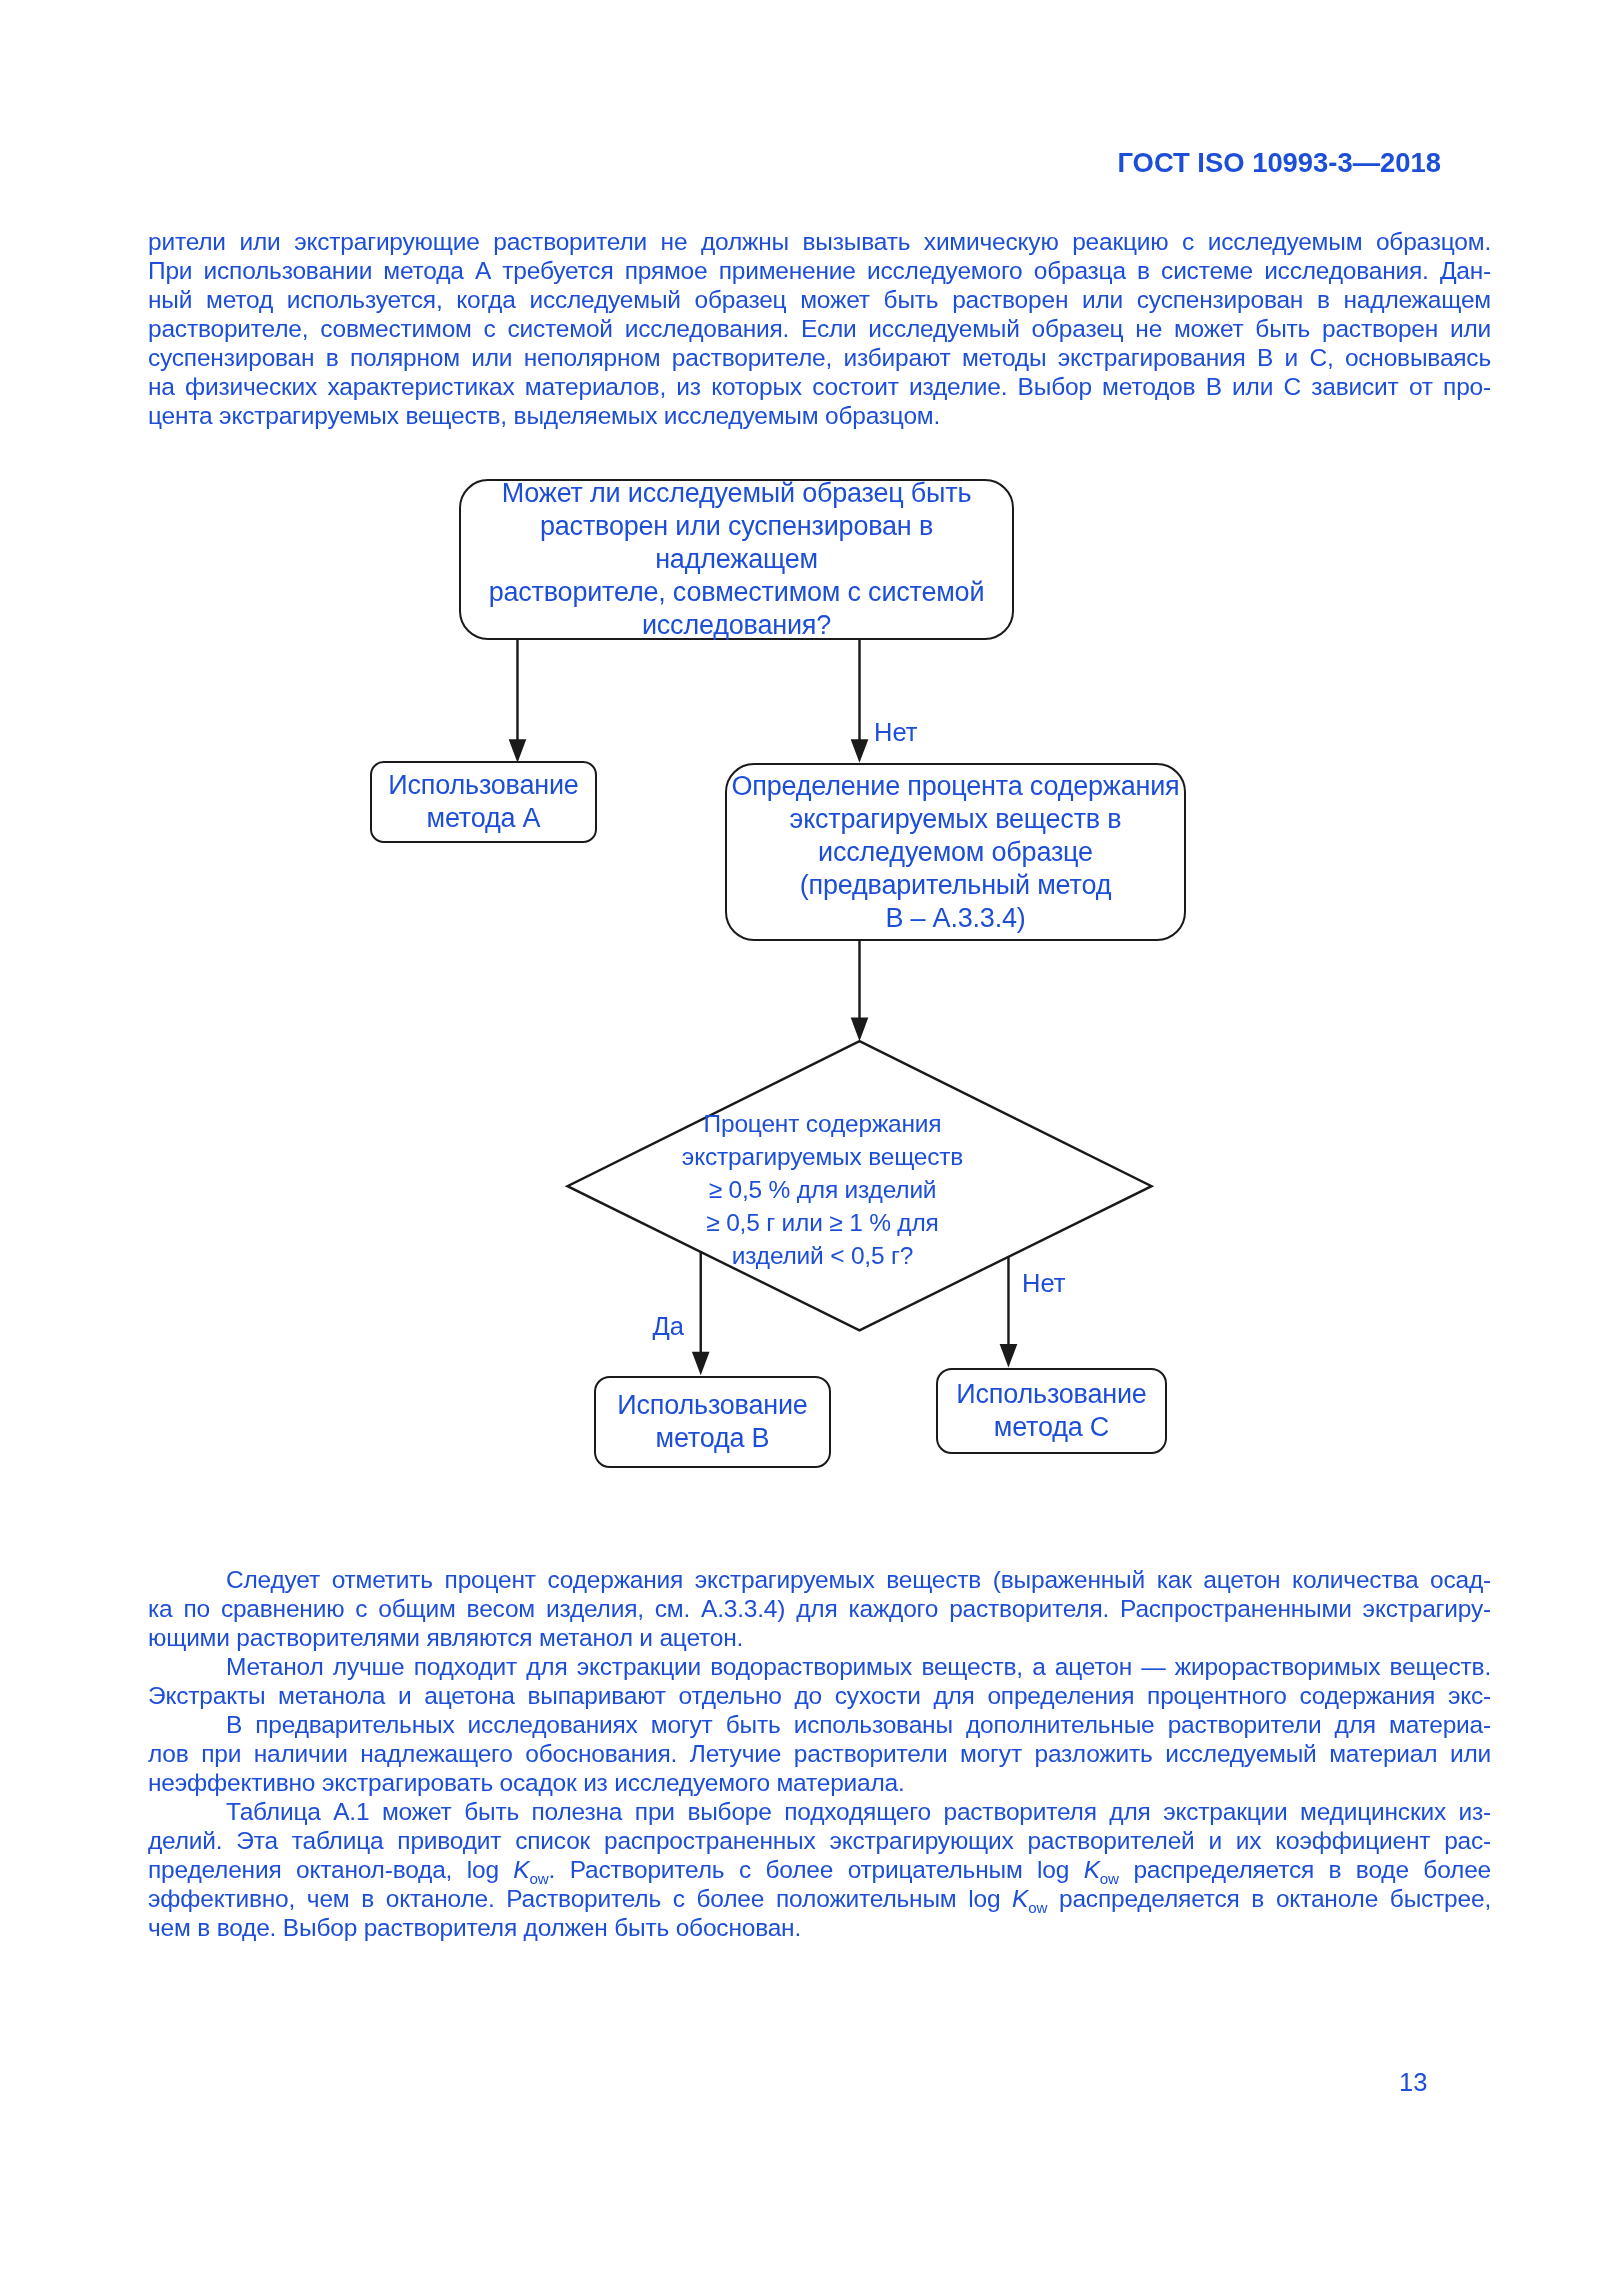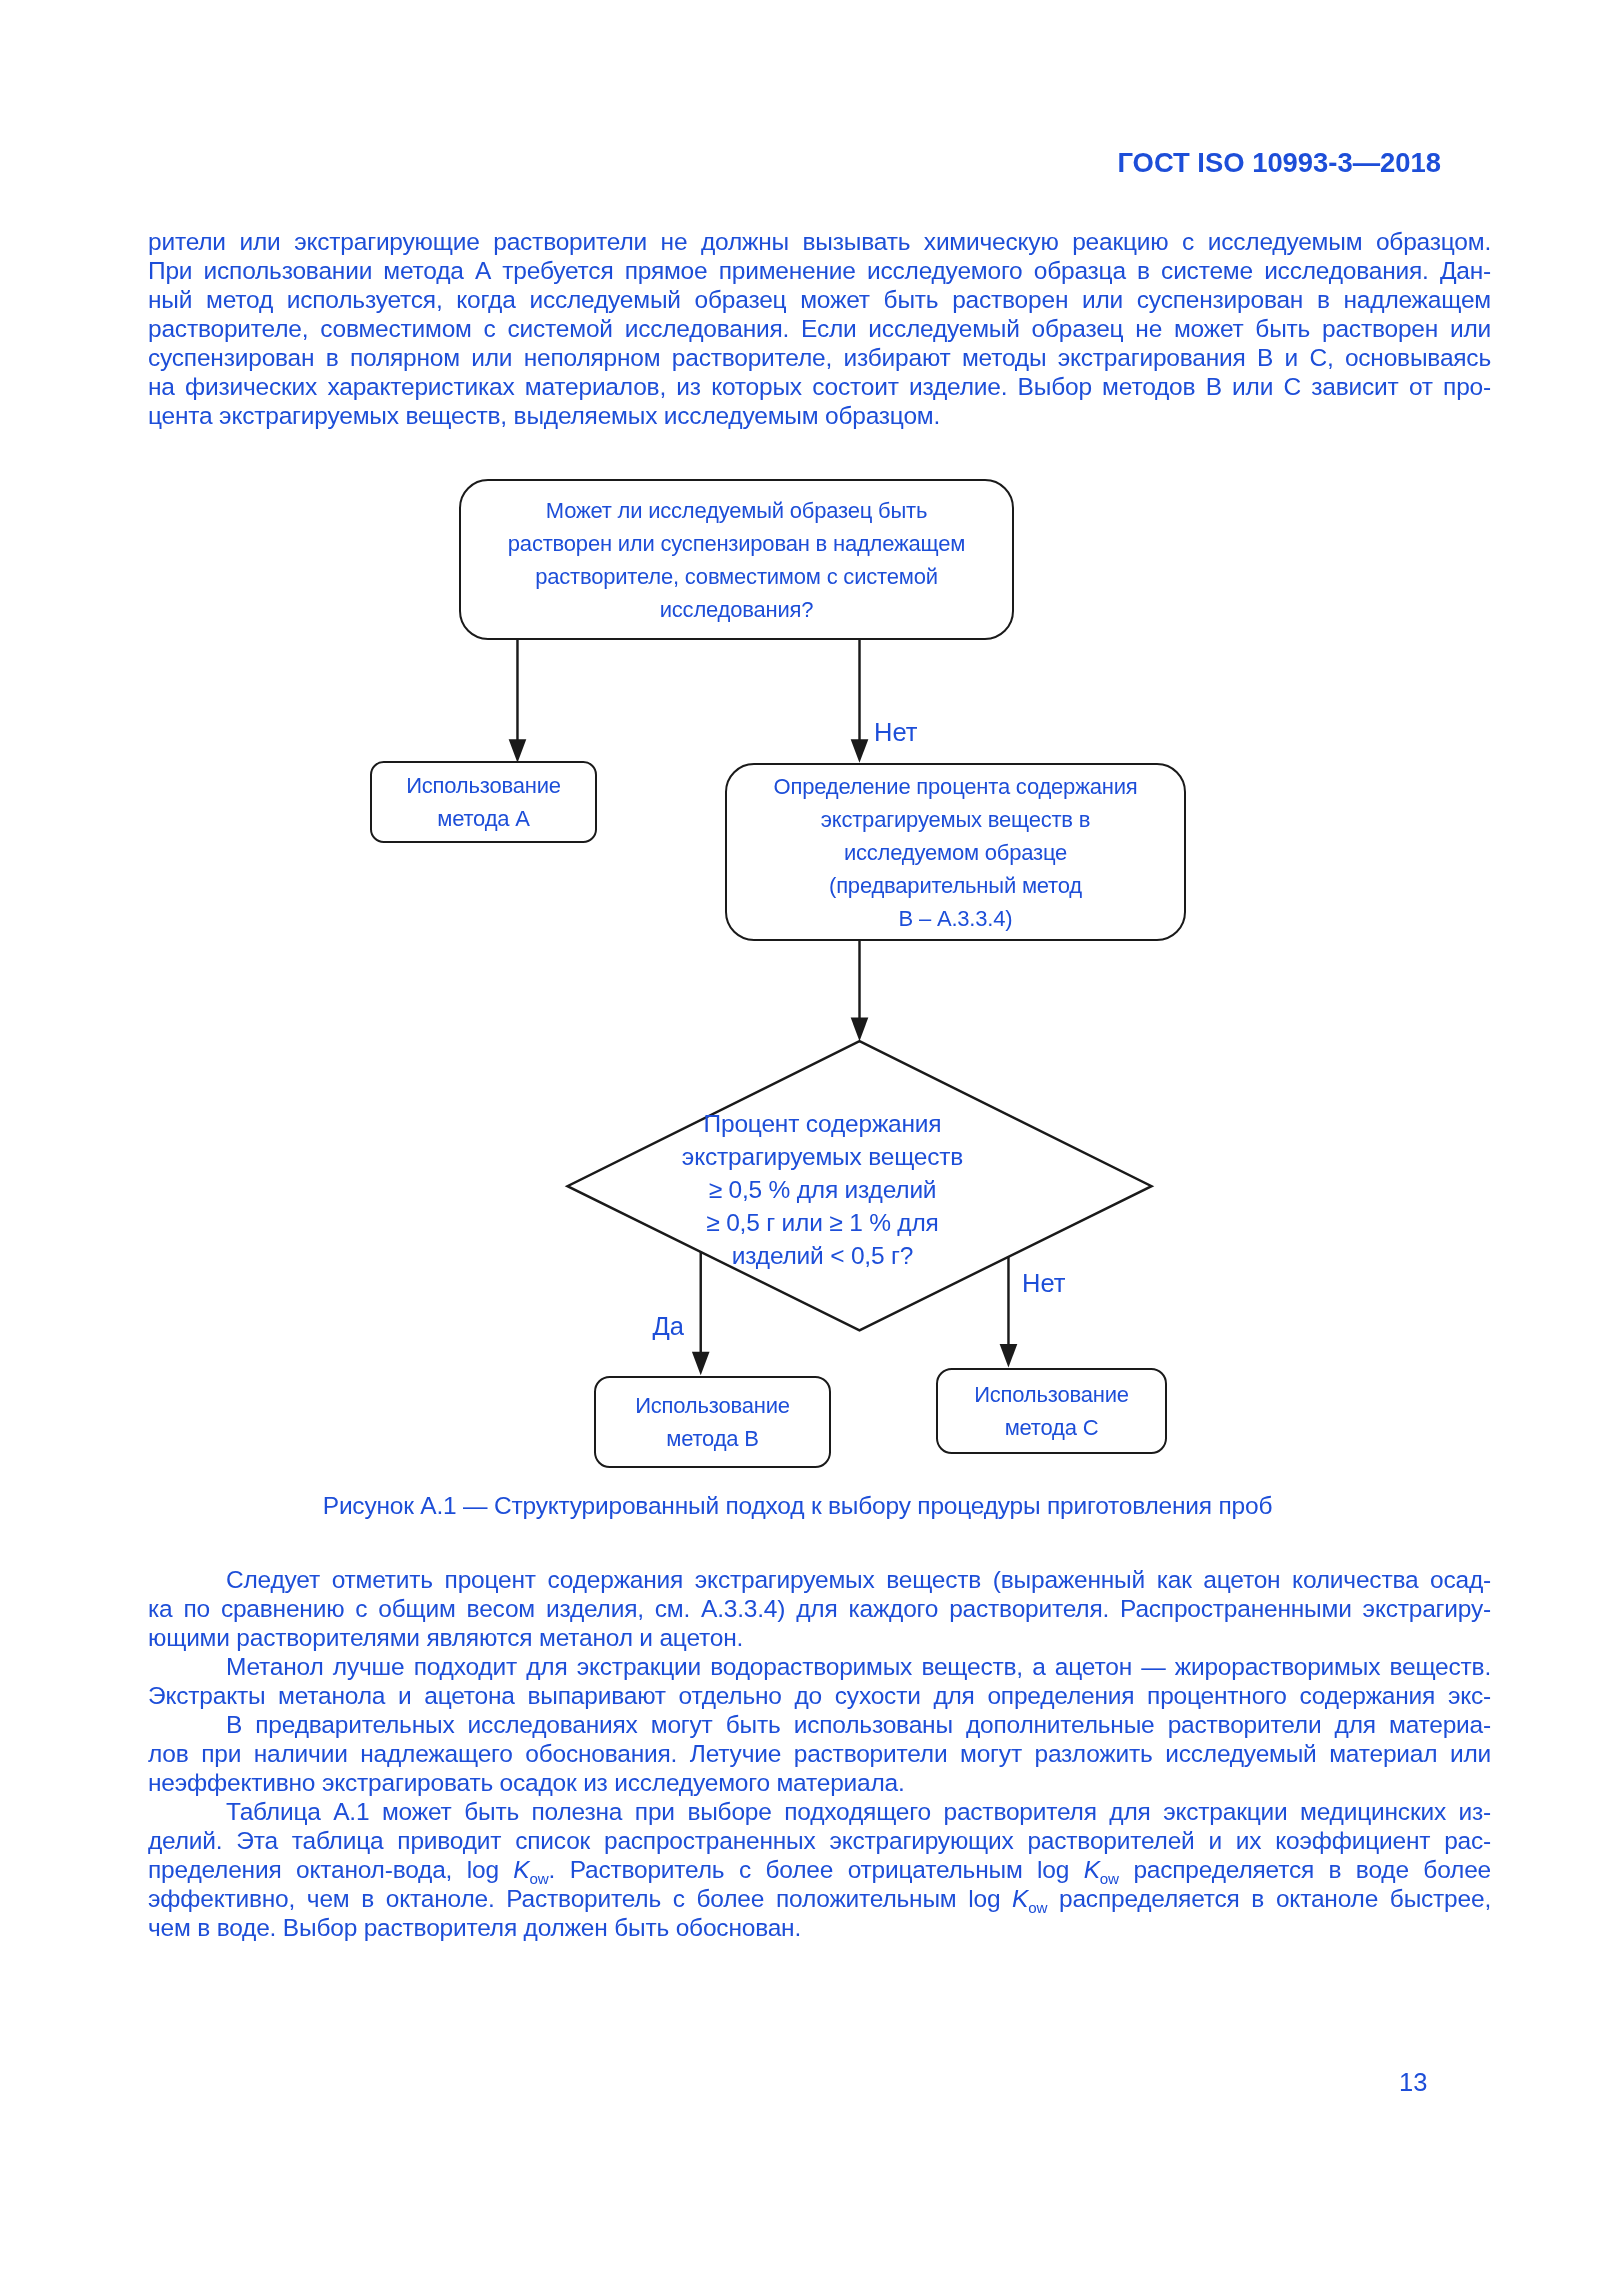--- a/index.html
+++ b/index.html
@@ -28,21 +28,21 @@
   .ind{text-indent:78px;}
   .ki{font-style:italic;}
   sub{font-size:0.62em;line-height:0;}
   
   .fc-box{
     position:absolute;
     border:2.5px solid #1a1a1a;
     background:#ffffff;
     display:flex;align-items:center;justify-content:center;
     text-align:center;white-space:pre-line;
-    font-size:22px;line-height:33px;letter-spacing:-0.2px;
+    font-size:27px;line-height:33px;letter-spacing:-0.2px;
   }
   .fc-text{
     position:absolute;
     display:flex;align-items:center;justify-content:center;
     text-align:center;white-space:pre-line;
     font-size:24.5px;line-height:33px;letter-spacing:-0.2px;
   }
   .fc-label{
     position:absolute;
     font-size:25.5px;line-height:29px;
@@ -115,21 +115,20 @@
 
   <div class="fc-label lbl-right" style="left:606px;top:1272px;width:78px;">Да</div>
   <div class="fc-label" style="left:1022px;top:1269px;">Нет</div>
 
   <div class="fc-box" style="left:594px;top:1376px;width:233px;height:88px;border-radius:15.7px;">Использование
 метода В</div>
 
   <div class="fc-box" style="left:936px;top:1368px;width:227px;height:82px;border-radius:15.7px;">Использование
 метода С</div>
 
-  <div class="abs fig-caption">Рисунок А.1 — Структурированный подход к выбору процедуры приготовления проб</div>
 
   <div class="abs textcol" style="top:1565px;">
 
     <div>
       <div class="bline jl ind">Следует отметить процент содержания экстрагируемых веществ (выраженный как ацетон количества осад-</div>
       <div class="bline jl">ка по сравнению с общим весом изделия, см. А.3.3.4) для каждого растворителя. Распространенными экстрагиру-</div>
       <div class="bline">ющими растворителями являются метанол и ацетон.</div>
     </div>
 
     <div>

